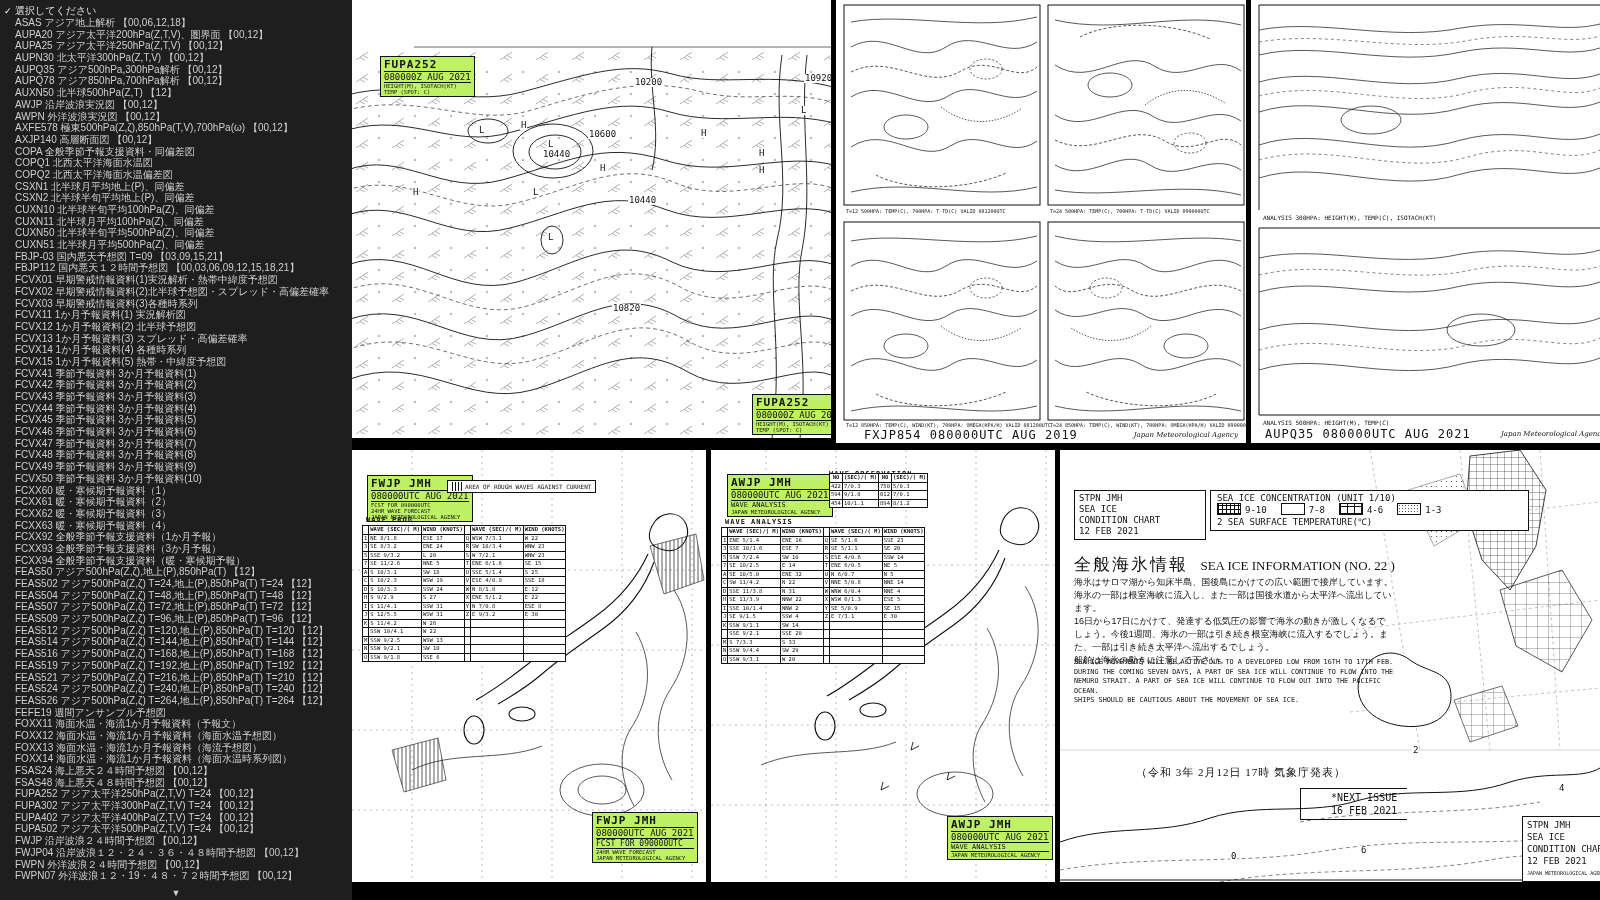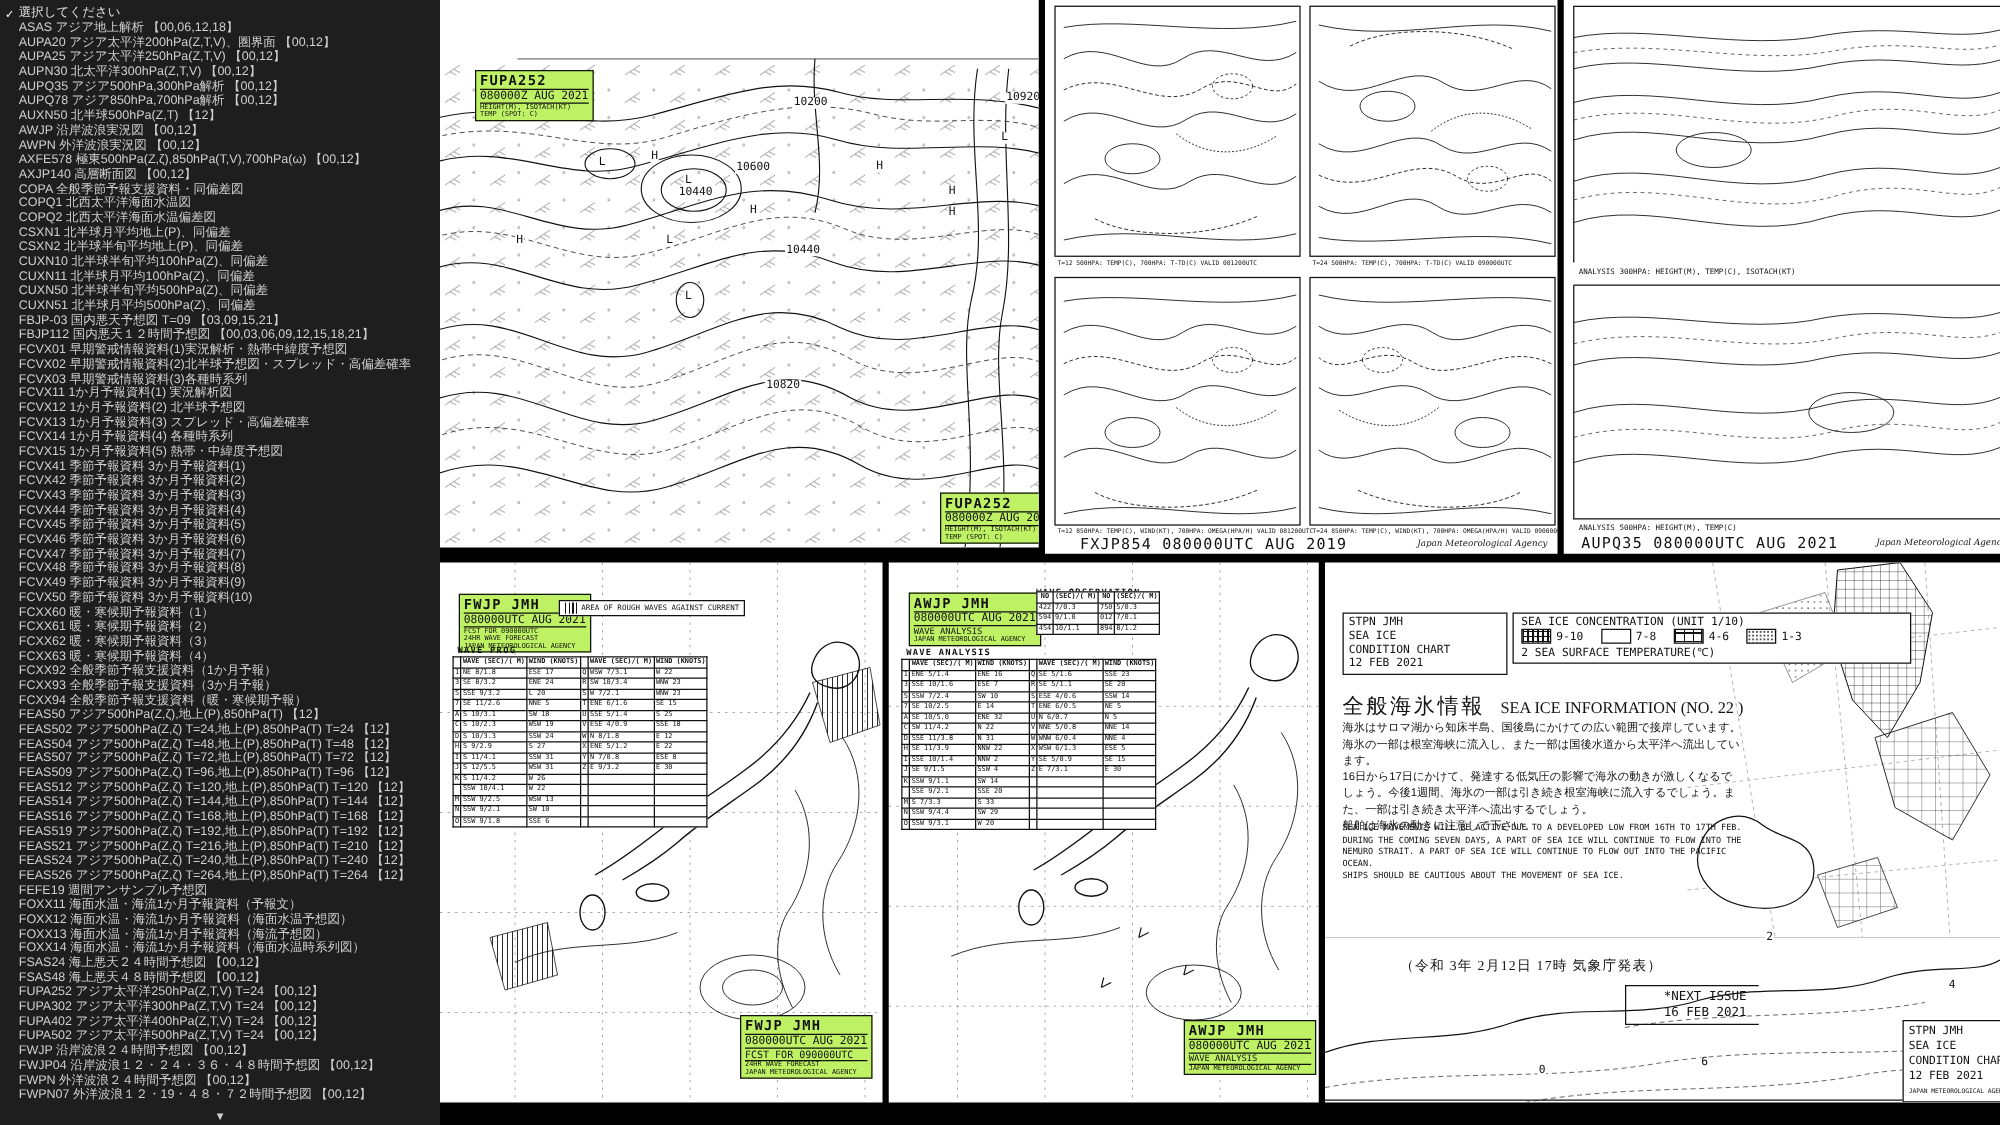--- a/index.html
+++ b/index.html
@@ -754,21 +754,21 @@
     <div class="si-jp" style="left:14px;top:126px;">
         <div>海氷はサロマ湖から知床半島、国後島にかけての広い範囲で接岸しています。海氷の一部は根室海峡に流入し、また一部は国後水道から太平洋へ流出しています。</div>
         <div>16日から17日にかけて、発達する低気圧の影響で海氷の動きが激しくなるでしょう。今後1週間、海氷の一部は引き続き根室海峡に流入するでしょう。また、一部は引き続き太平洋へ流出するでしょう。</div>
         <div>船舶は海氷の動きに注意して下さい。</div>
       </div>
     <div class="si-en" style="left:14px;top:208px;">
         <div>SEA ICE MOVEMENTS WILL BE ACTIVE DUE TO A DEVELOPED LOW FROM 16TH TO 17TH FEB.</div>
         <div>DURING THE COMING SEVEN DAYS, A PART OF SEA ICE WILL CONTINUE TO FLOW INTO THE NEMURO STRAIT. A PART OF SEA ICE WILL CONTINUE TO FLOW OUT INTO THE PACIFIC OCEAN.</div>
         <div>SHIPS SHOULD BE CAUTIOUS ABOUT THE MOVEMENT OF SEA ICE.</div>
       </div>
-    <div class="si-issue" style="left:60px;top:315px;font-family:Liberation Serif, serif;">（令和 3年 2月12日 17時 気象庁発表）</div>
+    <div class="si-issue" style="left:76px;top:315px;font-family:Liberation Serif, serif;">（令和 3年 2月12日 17時 気象庁発表）</div>
     <div class="si-next" style="left:240px;top:338px;padding-left:30px;">
       <div>*NEXT ISSUE</div>
       <div>16 FEB 2021</div>
     </div>
     <div class="maplabels">
         <span style="left: 352px; top: 296px;">2</span>
         <span style="left: 498px; top: 334px;">4</span>
         <span style="left: 300px; top: 396px;">6</span>
         <span style="left: 170px; top: 402px;">0</span>
       </div>

